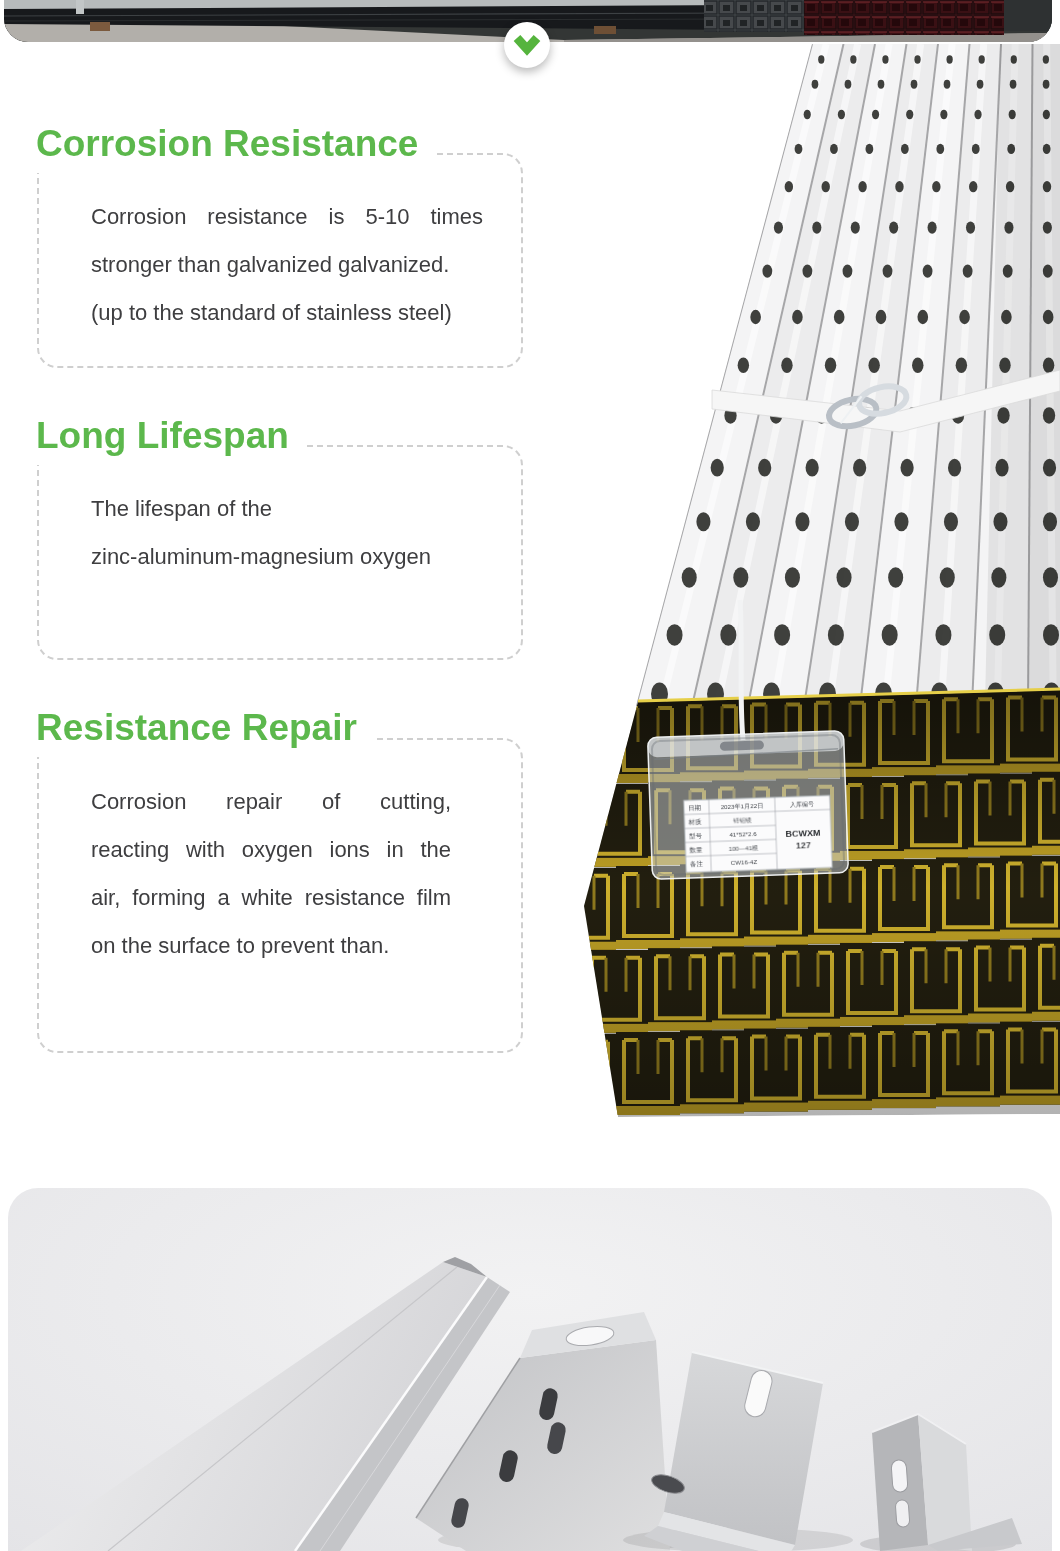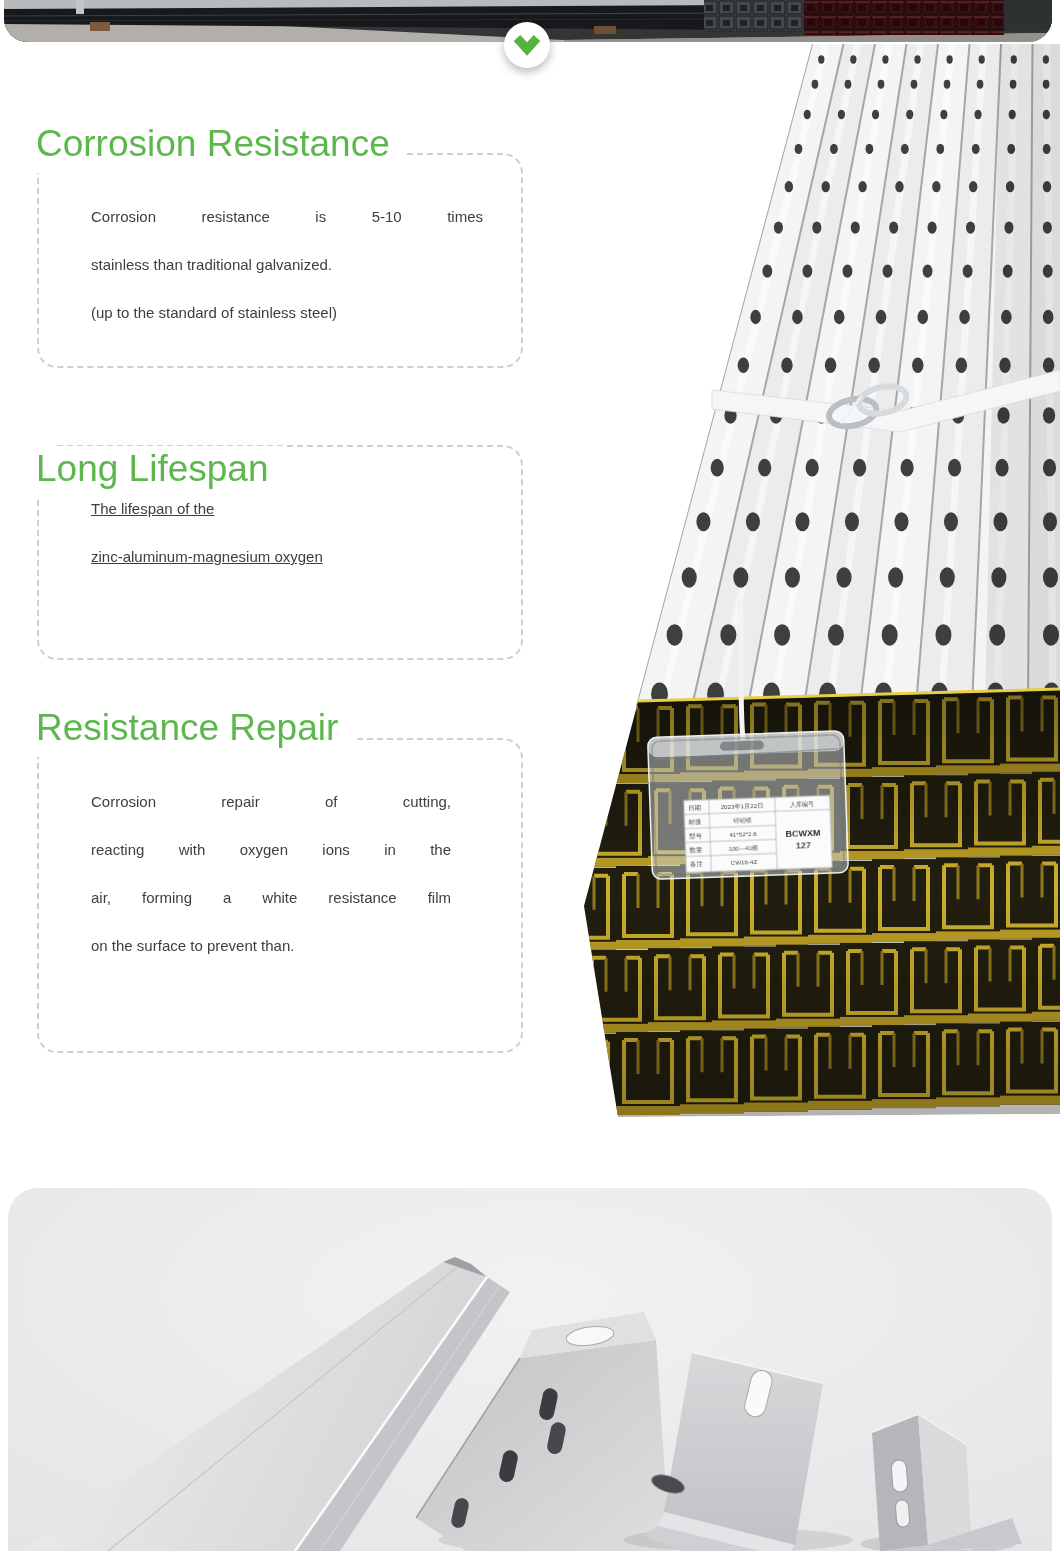--- a/index.html
+++ b/index.html
@@ -7,27 +7,27 @@
         font-family:"Liberation Sans","DejaVu Sans",sans-serif;}
   
   .hero{position:absolute;left:4px;top:0;width:1048px;height:42px;overflow:hidden;
         border-radius:0 0 24px 24px;background:#333635;z-index:2;}
   .hero svg{display:block;width:100%;height:100%;}
   .scroll-btn{position:absolute;left:504px;top:22px;width:46px;height:46px;border-radius:50%;
         background:#ffffff;box-shadow:0 4px 10px rgba(0,0,0,.28);z-index:3;cursor:pointer;}
   .scroll-btn svg{display:block;margin:4px 0 0 4px;}
   
   .feature-heading{position:absolute;left:28px;z-index:2;background:#ffffff;
-        padding:0 16px 6px 8px;font-size:37px;font-weight:400;color:#5cb84c;line-height:1.25;}
-  .h1{top:121px;} .h2{top:413px;margin-top:33px;} .h3{top:705px;}
+        padding:0 16px 6px 8px;font-size:37px;font-weight:700;color:#5cb84c;line-height:1.25;}
+  .h1{top:121px;} .h2{top:413px;} .h3{top:705px;}
   .feature-card{position:absolute;left:37px;width:486px;border:2px dashed #cfcfcf;border-radius:20px;
         box-sizing:border-box;padding:38px 0 0 52px;background:transparent;z-index:1;}
   .c1{top:153px;height:215px;} .c2{top:445px;height:215px;} .c3{top:738px;height:315px;}
-  .ln{height:48px;line-height:48px;font-size:15px;color:#3e3e40;white-space:nowrap;}
-  .w1{width:392px;} .w2{width:372px;text-decoration:underline;} .w3{width:360px;}
+  .ln{height:48px;line-height:48px;font-size:22px;color:#3e3e40;white-space:nowrap;}
+  .w1{width:392px;} .w2{width:372px;} .w3{width:360px;}
   .j{white-space:normal;text-align:justify;text-align-last:justify;}
   
   .overlay-svg{position:absolute;left:0;top:0;width:1060px;height:1551px;z-index:1;}
   .parts-photo{position:absolute;left:8px;top:1188px;width:1044px;height:363px;z-index:1;}
   .parts-photo svg{display:block;}
 </style>
 </head>
 <body>
 
 <div class="page">
@@ -531,21 +531,21 @@
       <text x="803" y="808" text-anchor="middle" font-size="6" fill="#3a3e44">入库编号</text>
       <text x="803" y="838" text-anchor="middle" font-size="9" font-weight="bold" fill="#23262b">BCWXM</text>
       <text x="803" y="850" text-anchor="middle" font-size="9" font-weight="bold" fill="#23262b">127</text>
     </g>
   </svg>
 
   <section>
     <div class="feature-heading h1">Corrosion Resistance</div>
     <div class="feature-card c1">
       <div class="ln w1 j">Corrosion resistance is 5-10 times</div>
-      <div class="ln w1">stainless than traditional galvanized.</div>
+      <div class="ln w1">stronger than galvanized galvanized.</div>
       <div class="ln w1">(up to the standard of stainless steel)</div>
     </div>
   </section>
 
   <section>
     <div class="feature-heading h2">Long Lifespan</div>
     <div class="feature-card c2">
       <div class="ln w2">The lifespan of the</div>
       <div class="ln w2">zinc-aluminum-magnesium oxygen</div>
     </div>

